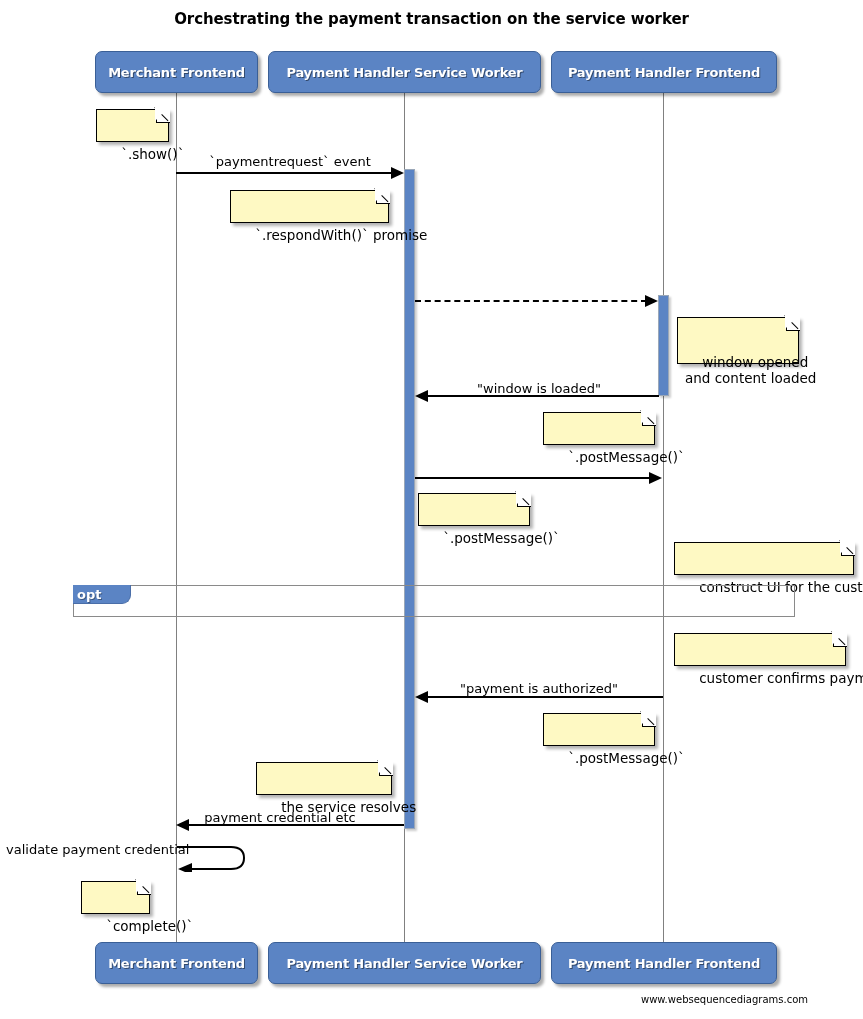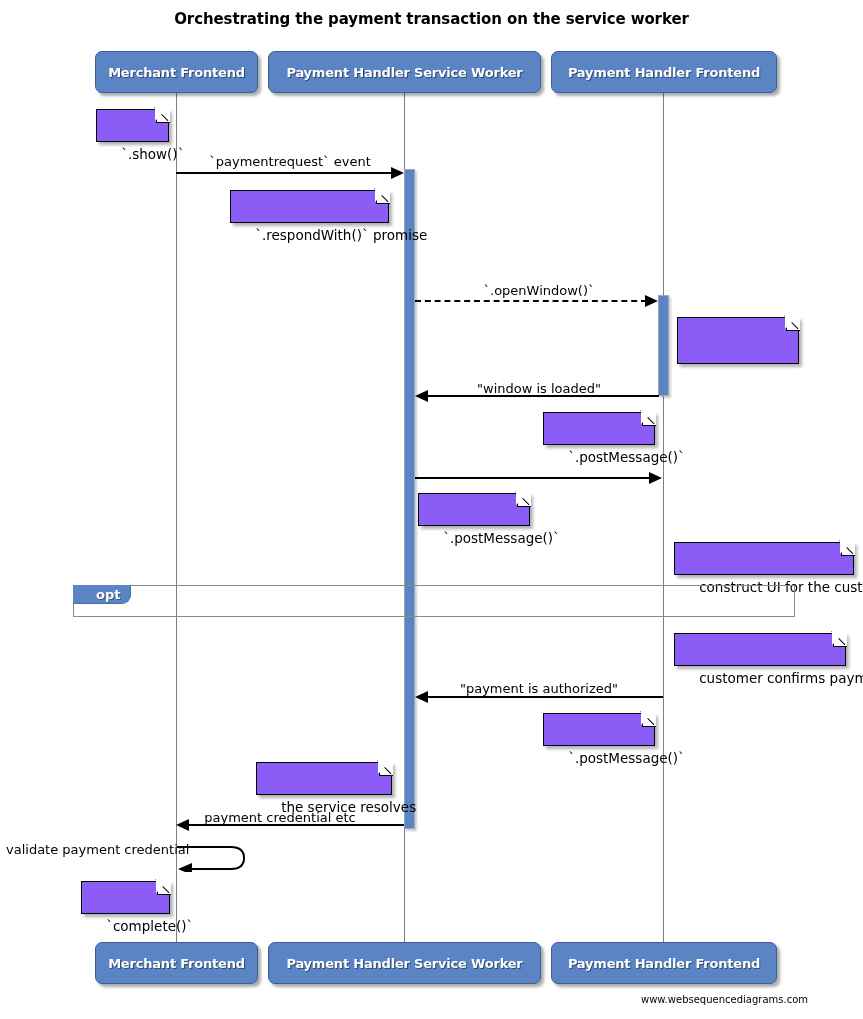--- a/index.html
+++ b/index.html
@@ -102,21 +102,21 @@
   
   .self-loop {
     position: absolute;
   }
   .self-loop svg { display: block; }
 
   
   .note {
     position: absolute;
     box-sizing: border-box;
-    background: #8b5cf6;
+    background: #fef9c3;
     border: 1.5px solid #000000;
     font-family: "DejaVu Sans", sans-serif;
     font-size: 13.5px;
     color: #000000;
     padding: 5px 10px 5px 7px;
     line-height: 1.18;
     white-space: pre;
     box-shadow: 3px 3px 3px rgba(0,0,0,0.30);
   }
   .note .fold {
@@ -166,21 +166,21 @@
     border: 1px solid #4a6ea8;
     border-top: none;
     border-left: none;
     border-bottom-right-radius: 9px;
     color: #ffffff;
     font-family: "DejaVu Sans", sans-serif;
     font-size: 13px;
     font-weight: bold;
     display: flex;
     align-items: center;
-    padding-left: 23px;
+    padding-left: 4px;
     text-shadow: 1px 1px 0 rgba(0,0,0,0.35);
     text-align: center;
   }
   .fragment-cond {
     position: absolute;
     font-family: "DejaVu Sans", sans-serif;
     font-size: 13.5px;
     font-weight: bold;
     color: #000000;
     white-space: nowrap;
@@ -227,26 +227,27 @@
   <div class="msg-label" style="left:176px; top:154px; width:228px;">`paymentrequest` event</div>
   <div class="msg-line" style="left:176px; top:172px; width:226px;"></div>
   <div class="arrowhead right" style="left:391px; top:167px;"></div>
 
   <div class="note" style="left:230px; top:190px; width:159px; height:33px;">
     <span class="fold"></span>
     <span>`.respondWith()` promise</span>
   </div>
 
 
-  <div class="msg-label" style="left:415px; top:283px; width:248px;">`.openWindow()`</div>
   <div class="msg-line dashed" style="left:415px; top:300px; width:232px;"></div>
   <div class="arrowhead right" style="left:645px; top:295px;"></div>
 
   <div class="note" style="left:677px; top:317px; width:122px; height:47px;">
     <span class="fold"></span>
+    <span>window opened
+and content loaded</span>
   </div>
 
   <div class="msg-label" style="left:415px; top:381px; width:248px;">"window is loaded"</div>
   <div class="msg-line" style="left:428px; top:395px; width:231px;"></div>
   <div class="arrowhead left" style="left:415px; top:390px;"></div>
 
   <div class="note" style="left:543px; top:412px; width:112px; height:33px;">
     <span class="fold"></span>
     <span>`.postMessage()`</span>
   </div>
@@ -293,21 +294,21 @@
   <div class="arrowhead left" style="left:176px; top:819px;"></div>
 
   <div class="msg-label" style="left:6px; top:842px; width:166px; text-align:left;">validate payment credential</div>
   <div class="self-loop" style="left:176px; top:844px;">
     <svg width="80" height="28" viewBox="0 0 80 28">
       <path d="M 1 3 L 55 3 Q 68 3 68 14 Q 68 25 55 25 L 16 25" fill="none" stroke="#000000" stroke-width="2"></path>
       <polygon points="16,19 2,25 16,31" fill="#000000"></polygon>
     </svg>
   </div>
 
-  <div class="note" style="left:81px; top:881px; width:89px; height:33px;">
+  <div class="note" style="left:81px; top:881px; width:69px; height:33px;">
     <span class="fold"></span>
     <span>`complete()`</span>
   </div>
 
   <div class="participant" style="left:95px; top:942px; width:163px; height:42px;">
     <span>Merchant Frontend</span>
   </div>
   <div class="participant" style="left:268px; top:942px; width:273px; height:42px;">
     <span>Payment Handler Service Worker</span>
   </div>

